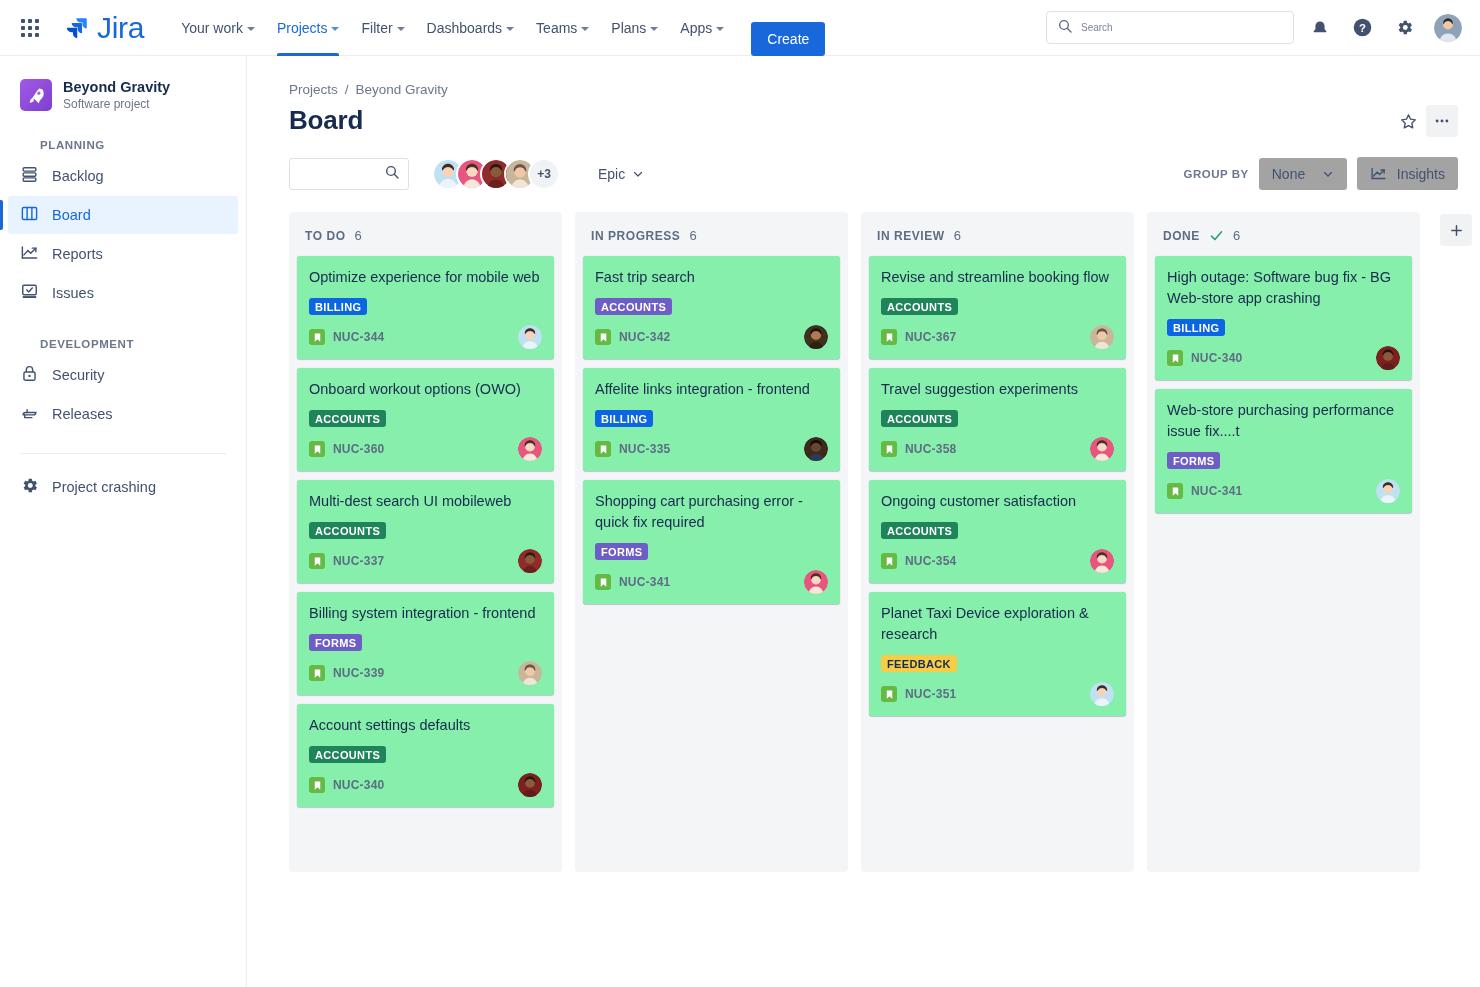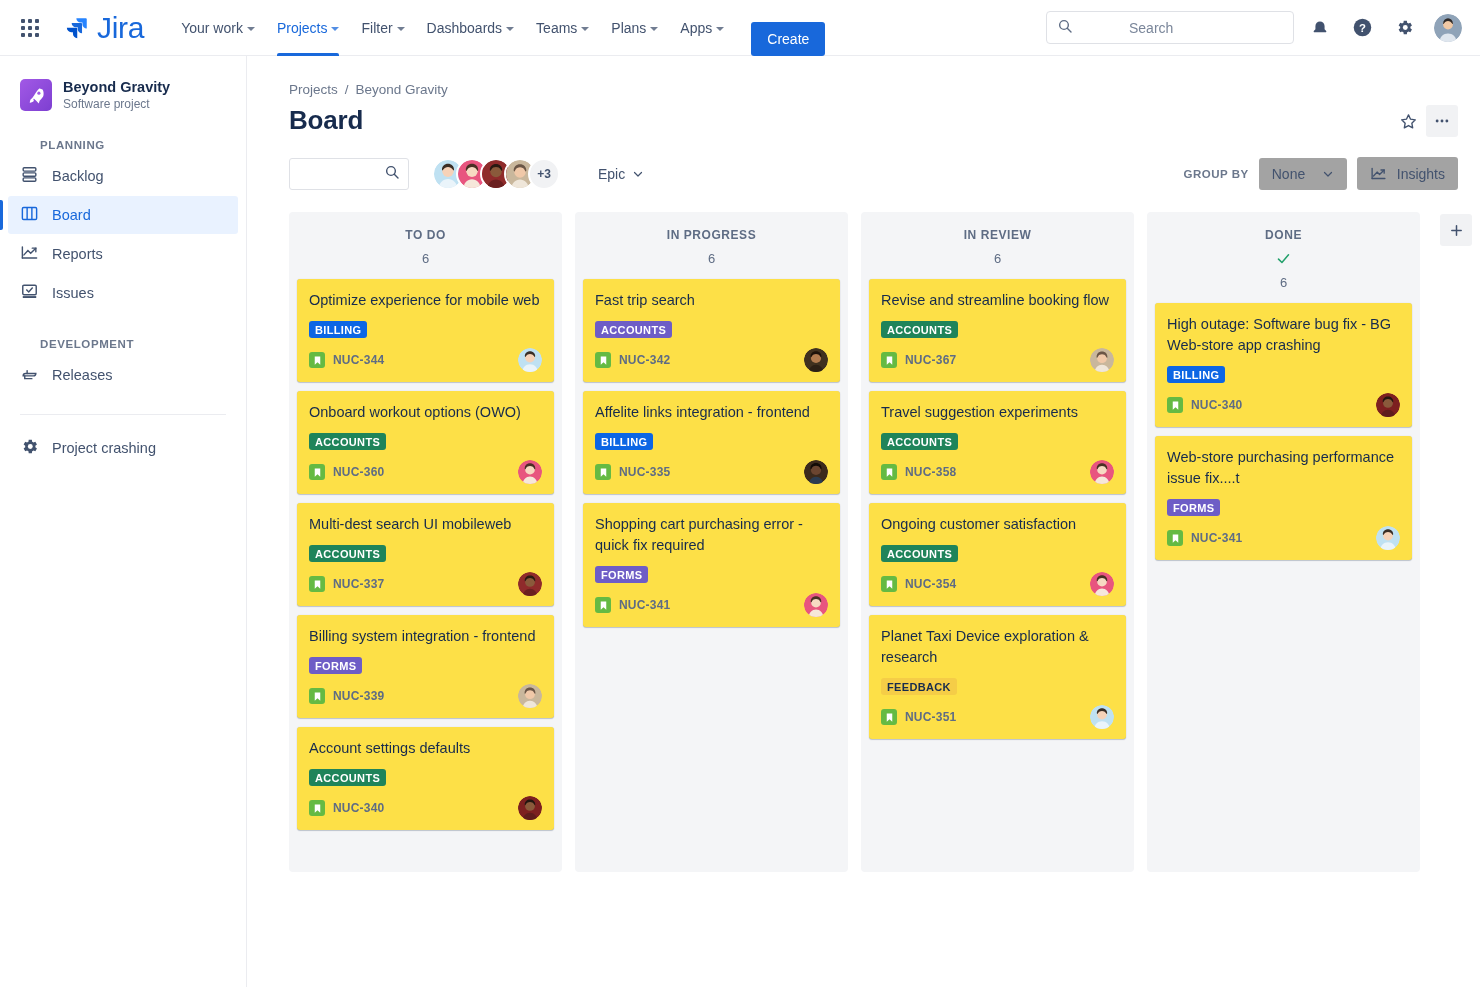--- a/index.html
+++ b/index.html
@@ -66,23 +66,23 @@
   .nav-right {
     margin-left: auto; display: flex; align-items: center; gap: 6px;
   }
   .searchbox {
     width: 248px; height: 33px;
     border: 1px solid #dfe1e6; border-radius: 4px;
     display: flex; align-items: center; gap: 8px;
     padding: 0 10px; background: #fff;
   }
   .searchbox input {
-    border: none; outline: none; font-size: 14px;
+    border: none; outline: none; font-size: 10px;
     font-family: "Liberation Sans", sans-serif;
-    color: #4d7c0f; background: transparent; width: 100%; margin-left: 48px;
+    color: #4d7c0f; background: transparent; width: 100%;
   }
   .searchbox input::placeholder { color: #7a869a; }
   .iconbtn {
     width: 32px; height: 32px; border-radius: 50%;
     display: flex; align-items: center; justify-content: center;
     cursor: pointer; color: #42526e; margin-left: 4px;
   }
   .avatar-nav {
     width: 28px; height: 28px; border-radius: 50%;
     margin-left: 8px; cursor: pointer; overflow: hidden;
@@ -195,27 +195,27 @@
   .column {
     width: 273px; min-width: 273px;
     background: #f4f5f7; border-radius: 4px;
     padding: 10px 8px 10px 8px;
     min-height: 660px;
   }
   .col-head {
     display: flex; align-items: center; gap: 9px;
     padding: 6px 8px 13px 8px;
     font-size: 12px; font-weight: 700; letter-spacing: .55px;
-    color: #5e6c84; text-transform: uppercase; flex-direction: column;
+    color: #5e6c84; text-transform: uppercase;
   }
   .col-count { font-weight: 400; letter-spacing: 0; font-size: 13px; color: #5e6c84; }
   .check-icon { color: #22a06b; display: flex; }
 
   .card {
-    background: #fde047; border-radius: 3px;
+    background: #86efac; border-radius: 3px;
     box-shadow: 0 1px 1px rgba(9,30,66,.22), 0 0 1px rgba(9,30,66,.20);
     padding: 11px 12px 10px 12px;
     margin-bottom: 9px; cursor: pointer;
   }
   .card-title {
     font-size: 14.5px; color: #172b4d; line-height: 1.45;
     margin-bottom: 9px;
   }
   .tag {
     display: inline-block; border-radius: 3px;
@@ -401,20 +401,30 @@
               <polyline points="8,9.5 11,12.5 16,7"></polyline>
               <line x1="3.5" y1="19" x2="20.5" y2="19" stroke-width="2.4"></line>
           </svg>
         </span>
         <span class="lbl">Issues</span>
       </div>
     </div>
 
     <div class="sec-label">DEVELOPMENT</div>
     <div class="navlist">
+      <div class="snav">
+        <span>
+          <svg width="19" height="19" viewBox="0 0 24 24" fill="none" stroke="#42526e" stroke-width="1.8">
+            <rect x="5" y="10" width="14" height="10.5" rx="2"></rect>
+              <path d="M8 10V7.3a4 4 0 018 0V10"></path>
+              <circle cx="12" cy="15" r="1.5" fill="#42526e" stroke="none"></circle>
+          </svg>
+        </span>
+        <span class="lbl">Security</span>
+      </div>
       <div class="snav">
         <span>
           <svg width="19" height="19" viewBox="0 0 24 24" fill="none" stroke="#42526e" stroke-width="1.8" stroke-linecap="round">
             <path d="M4 15h13a3 3 0 003-3H7a3 3 0 00-3 3z"></path>
               <path d="M6 15v3.5h9"></path>
               <line x1="9" y1="8.5" x2="9" y2="12"></line>
           </svg>
         </span>
         <span class="lbl">Releases</span>
       </div>

